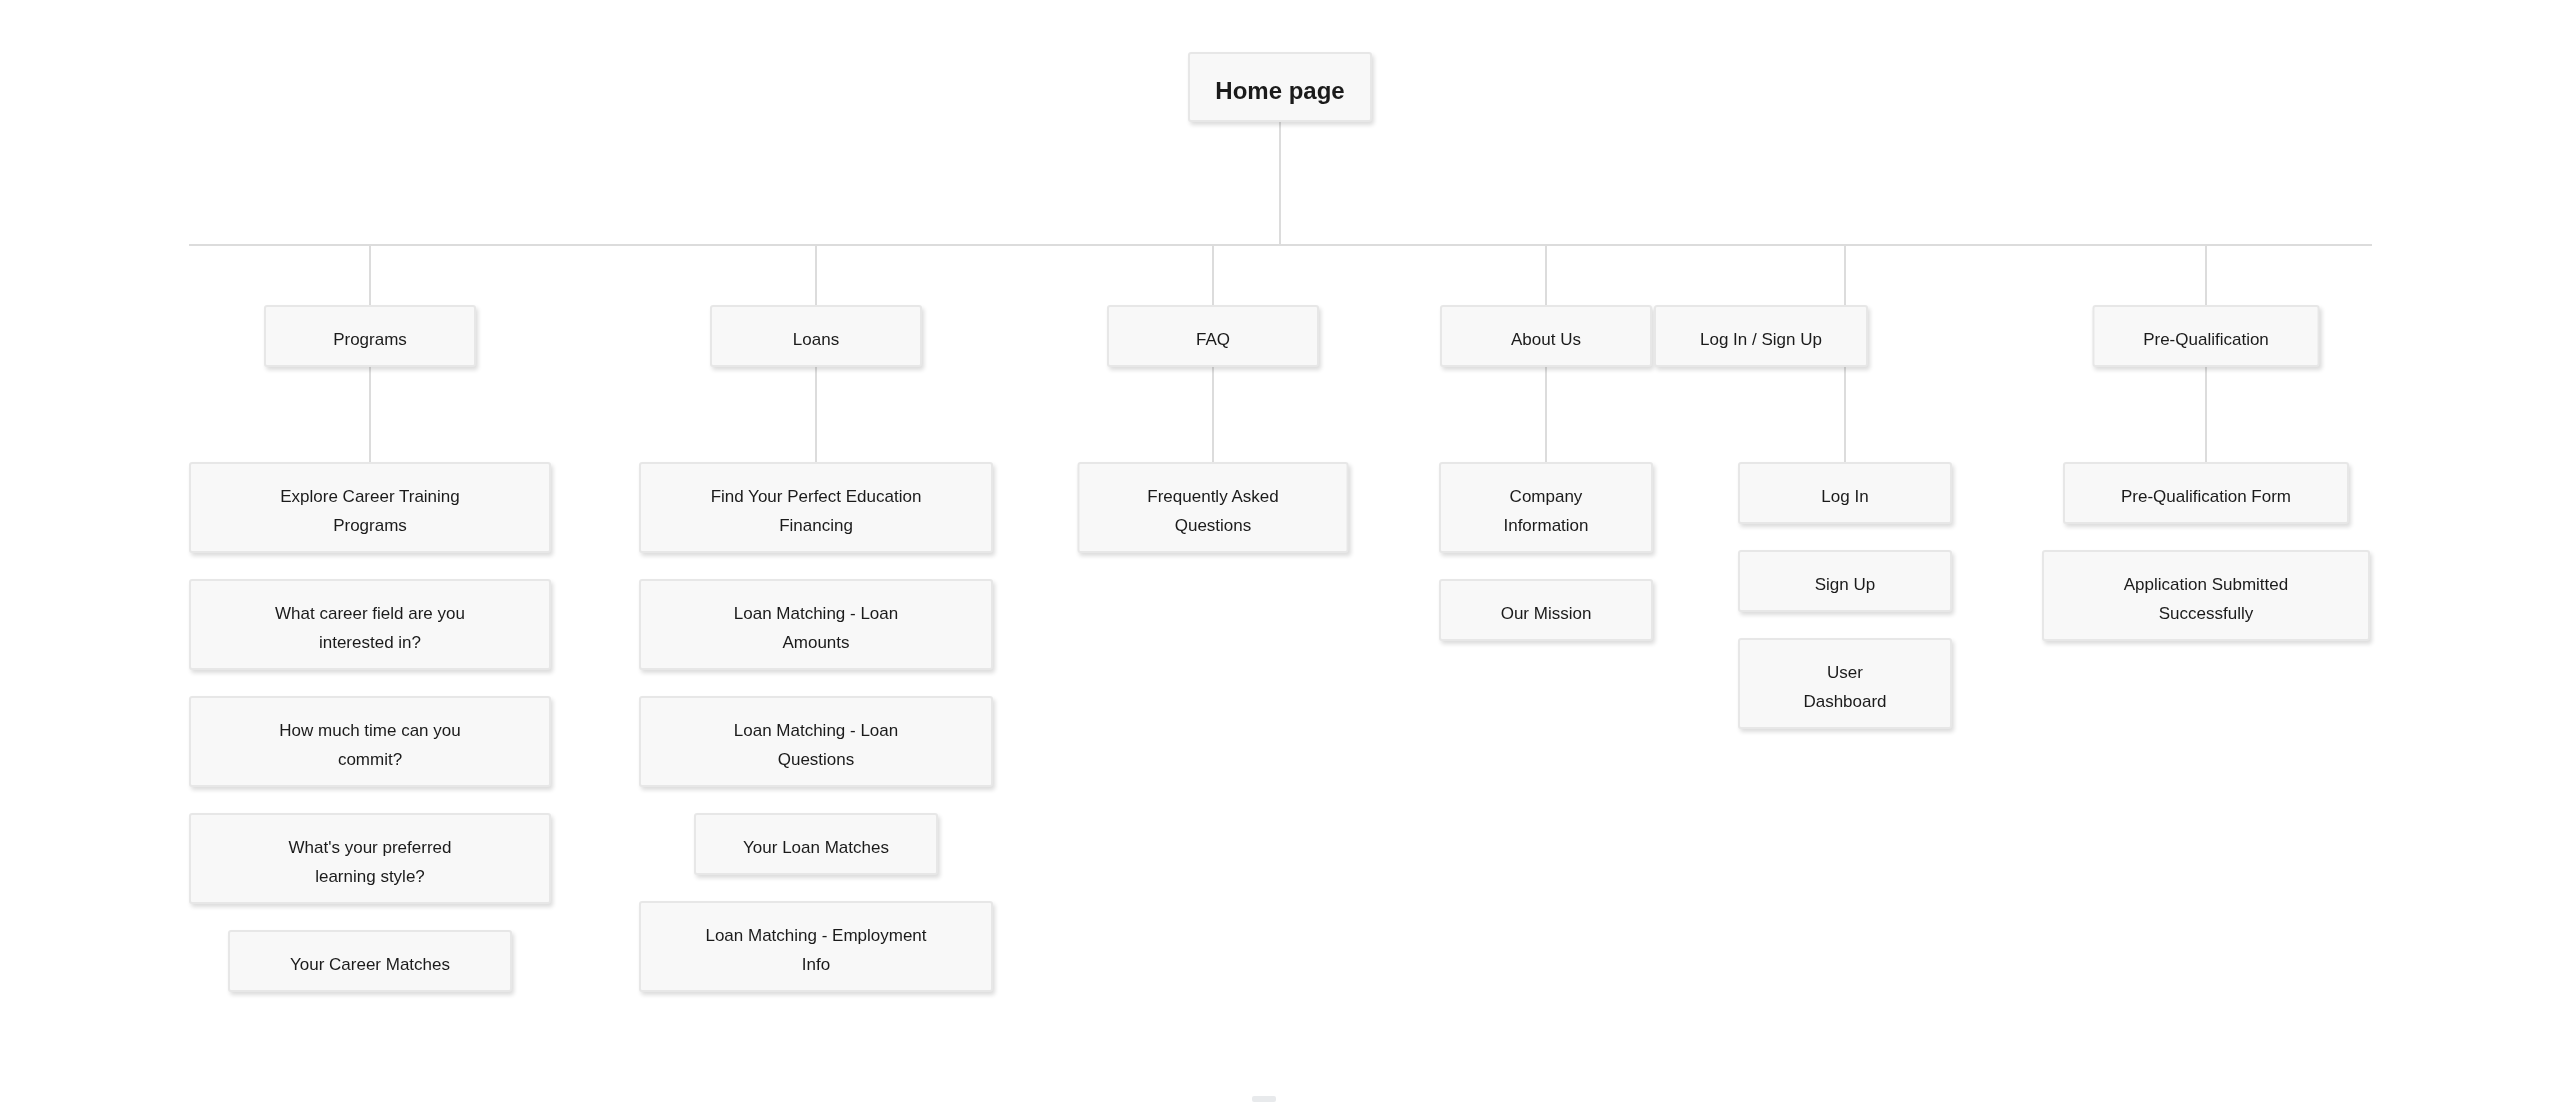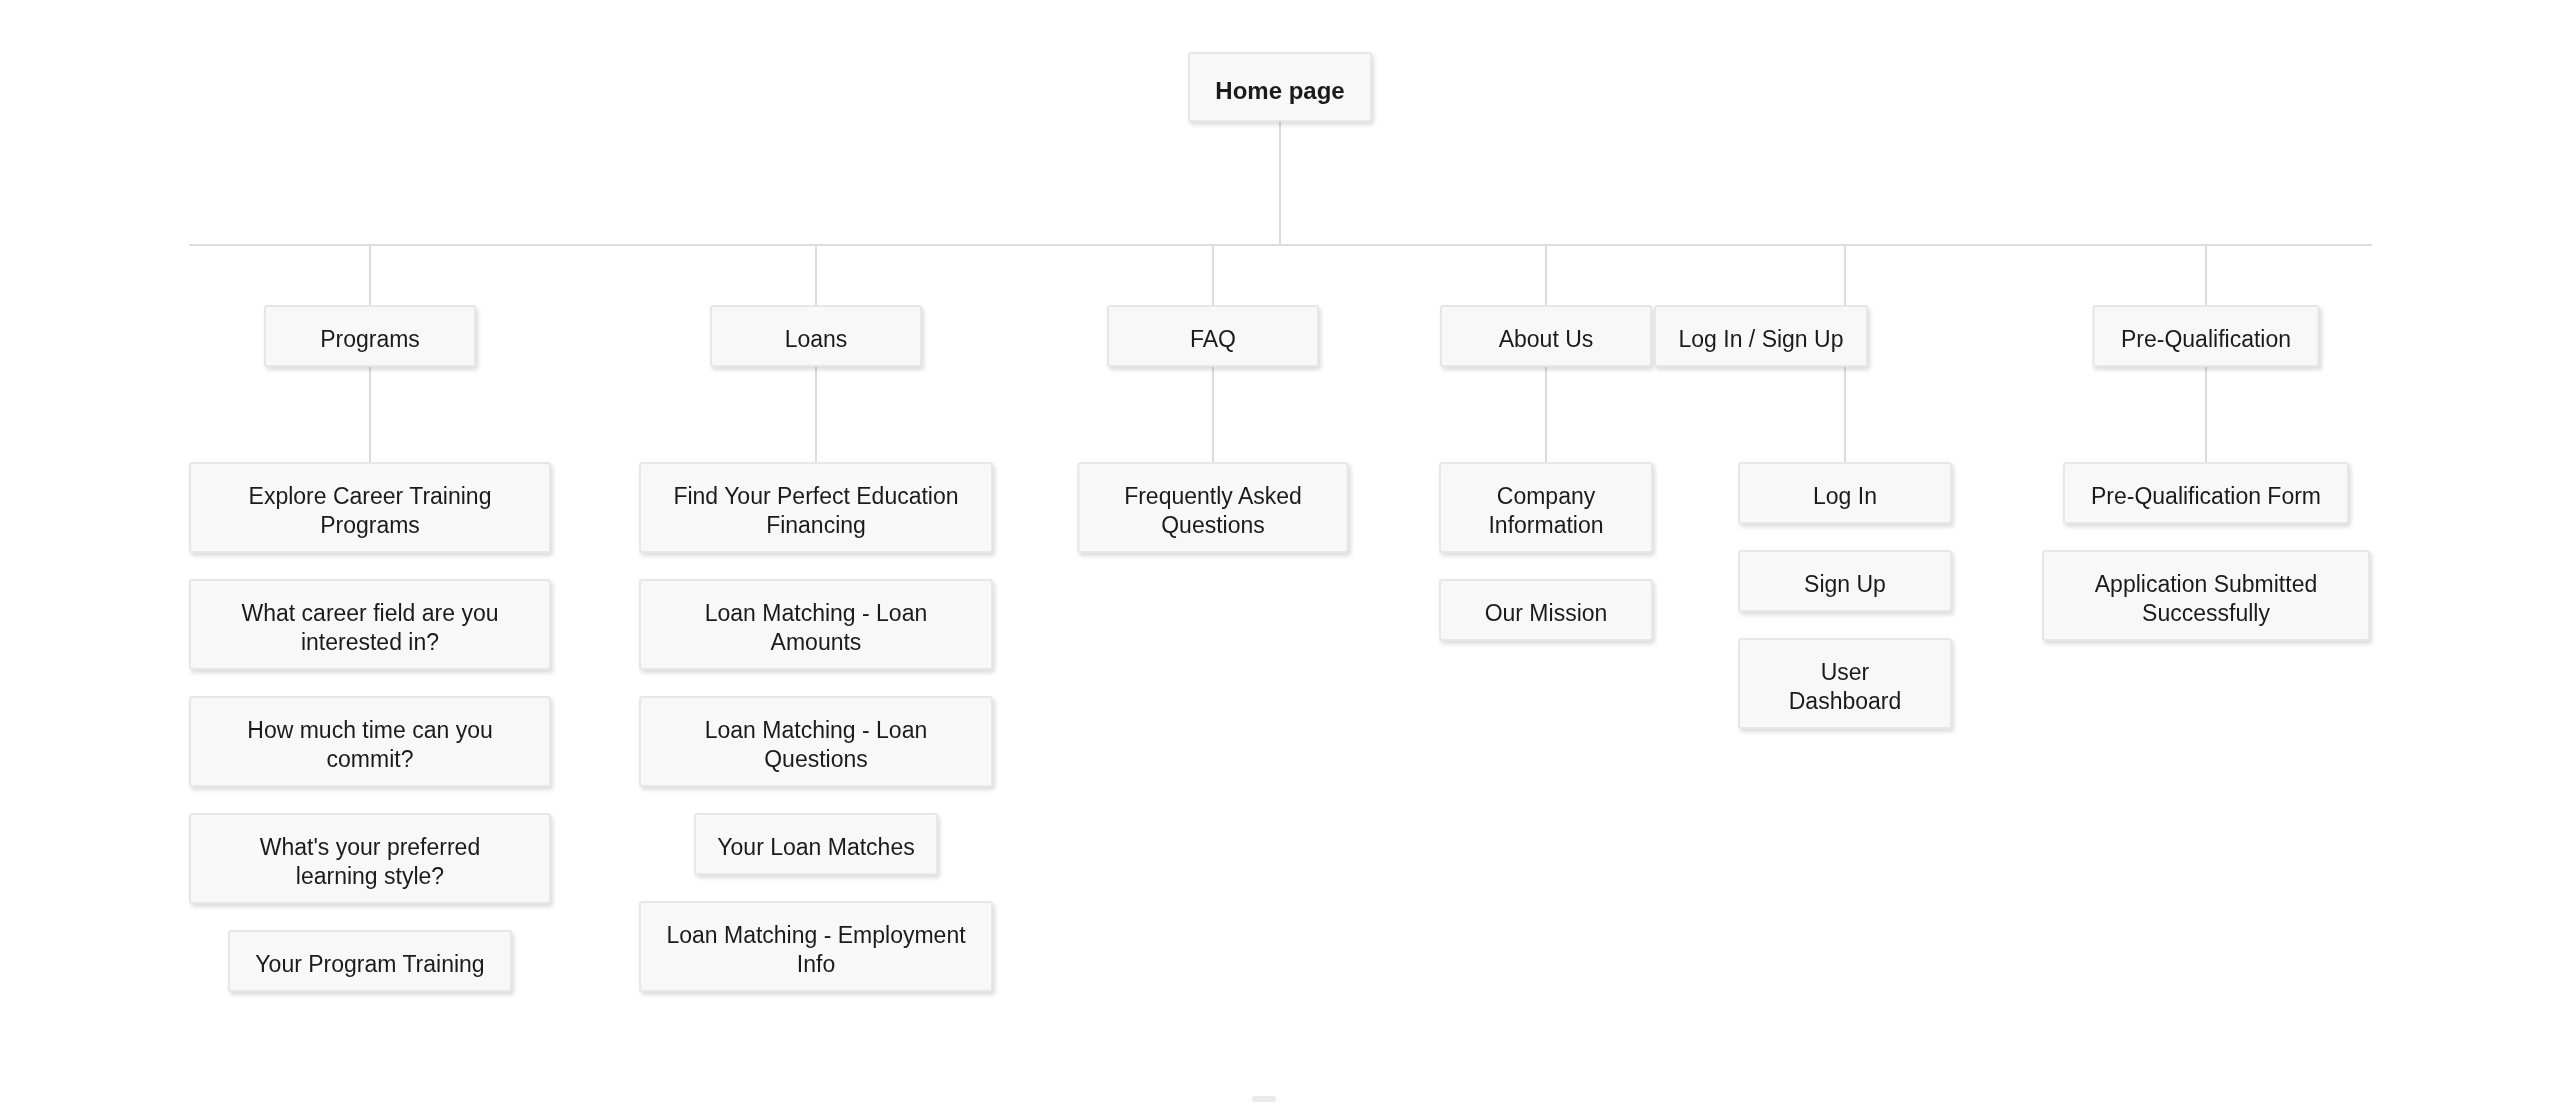--- a/index.html
+++ b/index.html
@@ -18,21 +18,21 @@
   
   .node{
     position:absolute;transform:translateX(-50%);
     box-sizing:border-box;
     background:#f8f8f8;
     border:2px solid #e7e7e7;
     border-radius:3px;
     box-shadow:2px 3px 4px rgba(0,0,0,0.14);
     display:flex;align-items:center;justify-content:center;
     text-align:center;
-    font-size:23px;line-height:29px;
+    font-size:17px;line-height:29px;
     padding:11px 12px;
   }
   .node .lbl{white-space:pre-line;margin-top:7px;}
   .home{font-weight:700;font-size:24px;padding:15px 10px;}
 
   
   .column{
     position:absolute;top:462px;transform:translateX(-50%);
     display:flex;flex-direction:column;align-items:center;gap:26px;
   }
@@ -104,21 +104,21 @@
     </div>
     <div class="node w362">
       <span class="lbl">How much time can you
 commit?</span>
     </div>
     <div class="node w362">
       <span class="lbl">What's your preferred
 learning style?</span>
     </div>
     <div class="node w284">
-      <span class="lbl">Your Program Training</span>
+      <span class="lbl">Your Career Matches</span>
     </div>
   </div>
 
   <div class="column" style="left:816px">
     <div class="node w354">
       <span class="lbl">Find Your Perfect Education
 Financing</span>
     </div>
     <div class="node w354">
       <span class="lbl">Loan Matching - Loan

